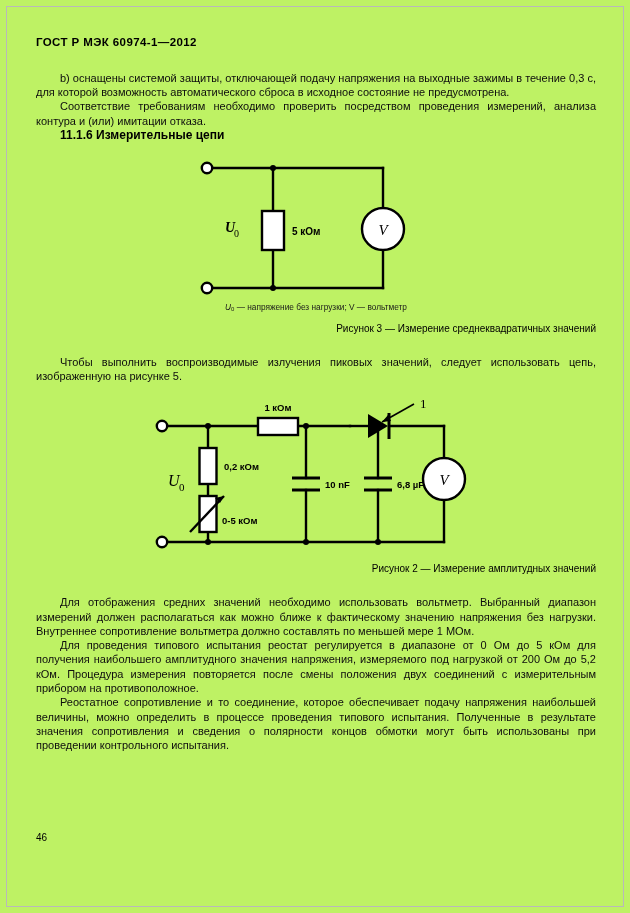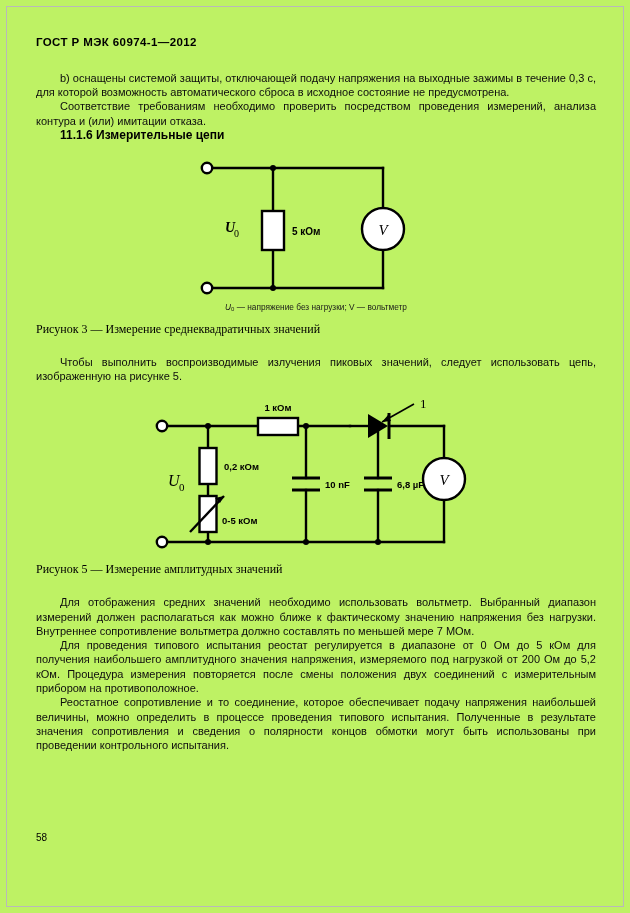--- a/index.html
+++ b/index.html
@@ -64,26 +64,25 @@
   }
   .fig-note {
     text-align: center;
     font-size: 8.3px;
     color: #1a1a1a;
     margin: 4px 0 0 0;
     line-height: 11px;
   }
   .fig-note i { font-style: italic; }
   .fig-caption {
-    text-align: left;
-    font-size: 12px;
+    text-align: right;
+    font-size: 10px;
     color: #000;
     margin: 7px 0 0 0;
     line-height: 12px;
-    font-family: Liberation Serif, serif;
   }
   .page-number {
     position: absolute;
     left: 36px;
     top: 832px;
     font-size: 10px;
     color: #000;
   }
   .sub { font-size: 0.72em; vertical-align: -0.25em; }
   svg { display: block; }
@@ -227,25 +226,25 @@
           </g>
           <text x="274" y="12" font-family="Liberation Serif, serif" font-size="13" fill="#000">1</text>
 
           <circle cx="298" cy="83" r="21" fill="#fff" stroke="#000" stroke-width="2.4"></circle>
           <text x="298" y="89" font-family="Liberation Serif, serif" font-style="italic" font-size="15" text-anchor="middle" fill="#000">V</text>
 
           <text x="22" y="90" font-family="Liberation Serif, serif" font-style="italic" font-size="16" fill="#000">U</text>
           <text x="33" y="95" font-family="Liberation Serif, serif" font-size="11" fill="#000">0</text>
         </svg>
       </div>
-      <p class="fig-caption">Рисунок 5 — Измерение амплитудных значений</p>
+      <p class="fig-caption">Рисунок 2 — Измерение амплитудных значений</p>
     </div>
 
     <div class="gap-d"></div>
 
-    <p class="body-text">Для отображения средних значений необходимо использовать вольтметр. Выбранный диапазон измерений должен располагаться как можно ближе к фактическому значению напряжения без нагрузки. Внутреннее сопротивление вольтметра должно составлять по меньшей мере 7 МОм.</p>
+    <p class="body-text">Для отображения средних значений необходимо использовать вольтметр. Выбранный диапазон измерений должен располагаться как можно ближе к фактическому значению напряжения без нагрузки. Внутреннее сопротивление вольтметра должно составлять по меньшей мере 1 МОм.</p>
     <p class="body-text">Для проведения типового испытания реостат регулируется в диапазоне от 0 Ом до 5 кОм для получения наибольшего амплитудного значения напряжения, измеряемого под нагрузкой от 200 Ом до 5,2 кОм. Процедура измерения повторяется после смены положения двух соединений с измерительным прибором на противоположное.</p>
     <p class="body-text">Реостатное сопротивление и то соединение, которое обеспечивает подачу напряжения наибольшей величины, можно определить в процессе проведения типового испытания. Полученные в результате значения сопротивления и сведения о полярности концов обмотки могут быть использованы при проведении контрольного испытания.</p>
 
   </div>
 
-  <div class="page-number">58</div>
+  <div class="page-number">46</div>
 </div>
 
 </body></html>

